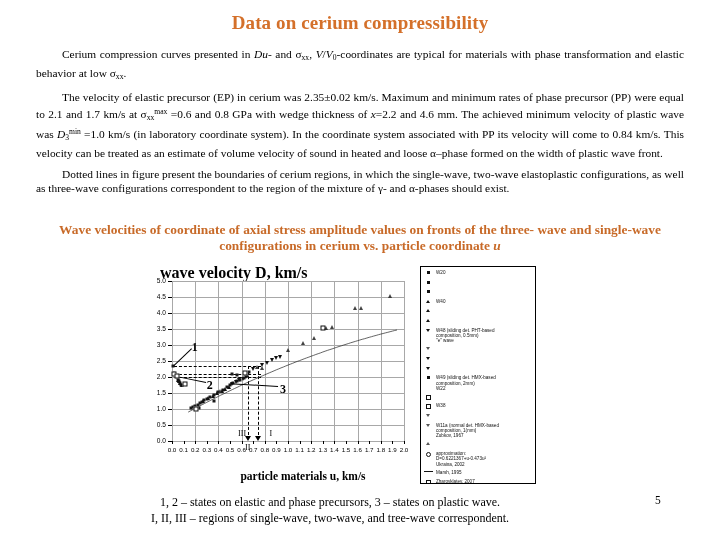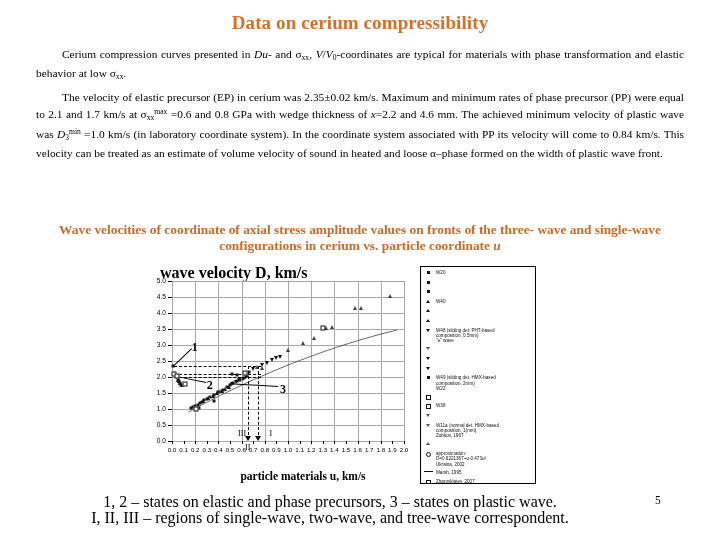--- a/index.html
+++ b/index.html
@@ -141,40 +141,41 @@
            border-right:2.2px solid transparent;border-bottom:3.8px solid #555;}
   .m-dtri-f{width:0;height:0;border-left:2.2px solid transparent;
             border-right:2.2px solid transparent;border-top:3.8px solid #111;}
   .m-dtri-o{width:0;height:0;border-left:2.2px solid transparent;
             border-right:2.2px solid transparent;border-top:3.8px solid #555;}
   .m-circ{width:3px;height:3px;border-radius:50%;border:1px solid #111;}
   .m-line{width:9px;height:1px;background:#111;}
 
   .caption{
     position:absolute;left:60px;top:494px;width:540px;
-    text-align:center;font-size:16px;line-height:16px;
+    text-align:center;font-size:12px;line-height:16px;
     font-family:"Liberation Serif", serif;
   }
   .pagenum{
     position:absolute;left:655px;top:494px;
     font-size:11.5px;font-family:"Liberation Serif", serif;
   }
 </style>
 </head>
 <body>
 
 <div class="slide">
 
   <div class="title">Data on cerium compressibility</div>
 
   <div class="body-text">
     <p><span>Cerium compression curves presented in </span><span class="ital">D</span><span class="ital">u</span><span>- and σ</span><span class="sub">xx</span><span>, </span><span class="ital">V</span><span>/</span><span class="ital">V</span><span class="sub">0</span><span>-coordinates are typical for materials with phase transformation and elastic behavior at low σ</span><span class="sub">xx</span><span>.</span></p>
 
     <p><span>The velocity of elastic precursor (EP) in cerium was 2.35±0.02 km/s. Maximum and minimum rates of phase precursor (PP) were equal to 2.1 and 1.7 km/s at σ</span><span class="sub">xx</span><span class="sup">max</span><span> =0.6 and 0.8 GPa with wedge thickness of </span><span class="ital">x</span><span>=2.2 and 4.6 mm. The achieved minimum velocity of plastic wave was </span><span class="ital">D</span><span class="sub">3</span><span class="sup">min</span><span> =1.0 km/s (in laboratory coordinate system). In the coordinate system associated with PP its velocity will come to 0.84 km/s. This velocity can be treated as an estimate of volume velocity of sound in heated and loose α–phase formed on the width of plastic wave front.</span></p>
 
+    <p>Dotted lines in figure present the boundaries of cerium regions, in which the single-wave, two-wave elastoplastic configurations, as well as three-wave configurations correspondent to the region of the mixture of γ- and α-phases should exist.</p>
   </div>
 
   <div class="subtitle">
     <span>Wave velocities of coordinate of axial stress amplitude values on fronts of the three-</span>
     <span>wave and single-wave configurations in cerium vs. particle coordinate </span><span class="ital">u</span>
   </div>
 
   <div class="figure">
 
     <div class="ylabel">wave velocity D, km/s</div>

